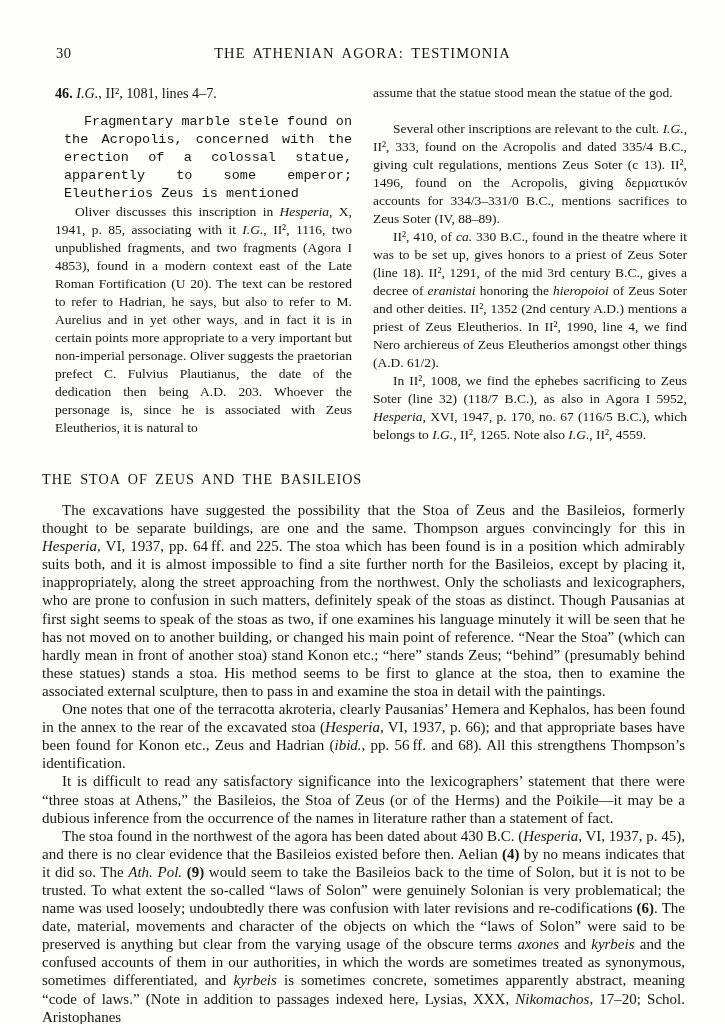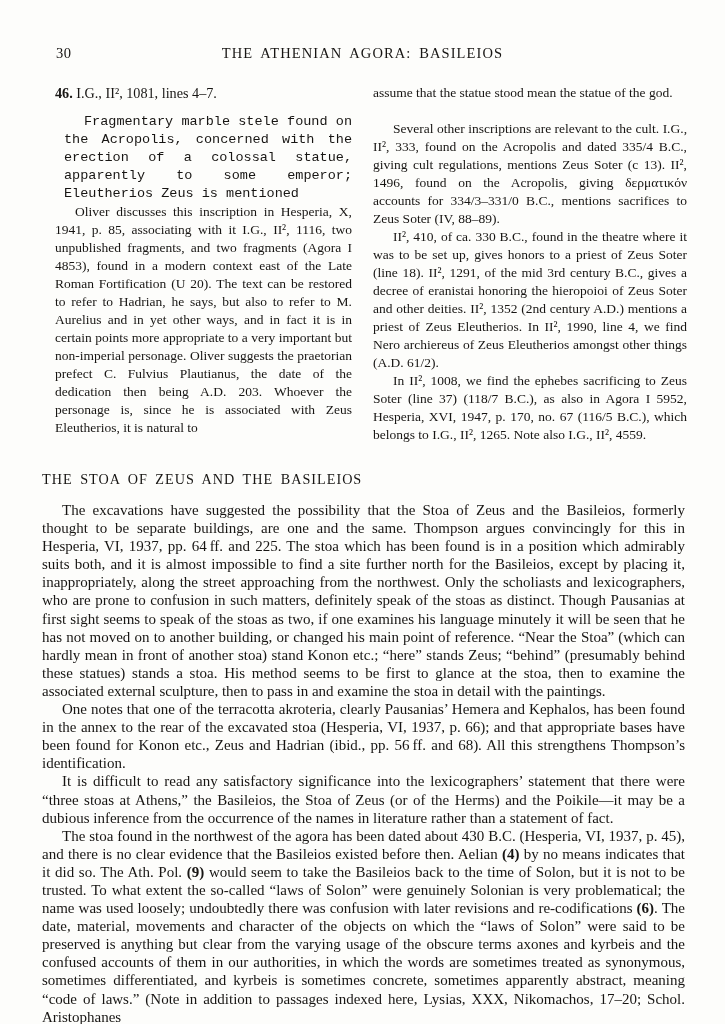--- a/index.html
+++ b/index.html
@@ -33,46 +33,46 @@
   .greek { margin:12px 0 12px 2px; }
   .gl { font-size:13.6px; line-height:19.5px; white-space:nowrap; }
 
   .section { margin:26px 40px 0 42px; }
   .sect-title {
     margin:0 0 13px 0; font-size:14.2px; font-weight:normal;
     text-align:left; letter-spacing:1.0px; word-spacing:3px; line-height:18px;
   }
   .section .para { font-size:15px; line-height:18.1px; }
 
-  .it { }
+  .it { font-style:italic; }
   .bd { font-weight:bold; }
 </style>
 </head>
 <body>
 
 <div class="page">
 
   <div class="pagehead">
     <span class="pagenum">30</span>
-    <span class="runtitle">THE ATHENIAN AGORA: BASILEIOS</span>
+    <span class="runtitle">THE ATHENIAN AGORA: TESTIMONIA</span>
   </div>
 
   <div class="cols">
 
     <div class="col-left">
       <p class="para entry-head"><span class="bd">46. </span><span class="it">I.G.</span><span>, II², 1081, lines 4–7.</span></p>
       <p class="para desc indent"><span>Fragmentary marble stele found on the Acropolis, concerned with the erection of a colossal statue, apparently to some emperor; Eleutherios Zeus is mentioned</span></p>
       <p class="para indent"><span>Oliver discusses this inscription in </span><span class="it">Hesperia</span><span>, X, 1941, p. 85, associating with it </span><span class="it">I.G.</span><span>, II², 1116, two unpublished fragments, and two fragments (Agora I 4853), found in a modern context east of the Late Roman Fortification (U 20). The text can be restored to refer to Hadrian, he says, but also to refer to M. Aurelius and in yet other ways, and in fact it is in certain points more appropriate to a very important but non-imperial personage. Oliver suggests the praetorian prefect C. Fulvius Plautianus, the date of the dedication then being A.D. 203. Whoever the personage is, since he is associated with Zeus Eleutherios, it is natural to</span></p>
     </div>
 
     <div class="col-right">
       <p class="para"><span>assume that the statue stood mean the statue of the god.</span></p>
       <p class="para indent gap-top"><span>Several other inscriptions are relevant to the cult. </span><span class="it">I.G.</span><span>, II², 333, found on the Acropolis and dated 335/4 B.C., giving cult regulations, mentions Zeus Soter (c 13). II², 1496, found on the Acropolis, giving δερματικόν accounts for 334/3–331/0 B.C., mentions sacrifices to Zeus Soter (IV, 88–89).</span></p>
       <p class="para indent"><span>II², 410, of </span><span class="it">ca.</span><span> 330 B.C., found in the theatre where it was to be set up, gives honors to a priest of Zeus Soter (line 18). II², 1291, of the mid 3rd century B.C., gives a decree of </span><span class="it">eranistai</span><span> honoring the </span><span class="it">hieropoioi</span><span> of Zeus Soter and other deities. II², 1352 (2nd century A.D.) mentions a priest of Zeus Eleutherios. In II², 1990, line 4, we find Nero archiereus of Zeus Eleutherios amongst other things (A.D. 61/2).</span></p>
-      <p class="para indent"><span>In II², 1008, we find the ephebes sacrificing to Zeus Soter (line 37) (118/7 B.C.), as also in Agora I 5952, </span><span class="it">Hesperia</span><span>, XVI, 1947, p. 170, no. 67 (116/5 B.C.), which belongs to </span><span class="it">I.G.</span><span>, II², 1265. Note also </span><span class="it">I.G.</span><span>, II², 4559.</span></p>
+      <p class="para indent"><span>In II², 1008, we find the ephebes sacrificing to Zeus Soter (line 32) (118/7 B.C.), as also in Agora I 5952, </span><span class="it">Hesperia</span><span>, XVI, 1947, p. 170, no. 67 (116/5 B.C.), which belongs to </span><span class="it">I.G.</span><span>, II², 1265. Note also </span><span class="it">I.G.</span><span>, II², 4559.</span></p>
     </div>
 
   </div>
 
   <div class="section">
     <h2 class="sect-title">THE STOA OF ZEUS AND THE BASILEIOS</h2>
     <p class="para indent"><span>The excavations have suggested the possibility that the Stoa of Zeus and the Basileios, formerly thought to be separate buildings, are one and the same. Thompson argues convincingly for this in </span><span class="it">Hesperia</span><span>, VI, 1937, pp. 64 ff. and 225. The stoa which has been found is in a position which admirably suits both, and it is almost impossible to find a site further north for the Basileios, except by placing it, inappropriately, along the street approaching from the northwest. Only the scholiasts and lexicographers, who are prone to confusion in such matters, definitely speak of the stoas as distinct. Though Pausanias at first sight seems to speak of the stoas as two, if one examines his language minutely it will be seen that he has not moved on to another building, or changed his main point of reference. “Near the Stoa” (which can hardly mean in front of another stoa) stand Konon etc.; “here” stands Zeus; “behind” (presumably behind these statues) stands a stoa. His method seems to be first to glance at the stoa, then to examine the associated external sculpture, then to pass in and examine the stoa in detail with the paintings.</span></p>
     <p class="para indent"><span>One notes that one of the terracotta akroteria, clearly Pausanias’ Hemera and Kephalos, has been found in the annex to the rear of the excavated stoa (</span><span class="it">Hesperia</span><span>, VI, 1937, p. 66); and that appropriate bases have been found for Konon etc., Zeus and Hadrian (</span><span class="it">ibid.</span><span>, pp. 56 ff. and 68). All this strengthens Thompson’s identification.</span></p>
     <p class="para indent"><span>It is difficult to read any satisfactory significance into the lexicographers’ statement that there were “three stoas at Athens,” the Basileios, the Stoa of Zeus (or of the Herms) and the Poikile—it may be a dubious inference from the occurrence of the names in literature rather than a statement of fact.</span></p>
     <p class="para indent"><span>The stoa found in the northwest of the agora has been dated about 430 B.C. (</span><span class="it">Hesperia</span><span>, VI, 1937, p. 45), and there is no clear evidence that the Basileios existed before then. Aelian </span><span class="bd">(4)</span><span> by no means indicates that it did so. The </span><span class="it">Ath. Pol.</span><span> </span><span class="bd">(9)</span><span> would seem to take the Basileios back to the time of Solon, but it is not to be trusted. To what extent the so-called “laws of Solon” were genuinely Solonian is very problematical; the name was used loosely; undoubtedly there was confusion with later revisions and re-codifications </span><span class="bd">(6)</span><span>. The date, material, movements and character of the objects on which the “laws of Solon” were said to be preserved is anything but clear from the varying usage of the obscure terms </span><span class="it">axones</span><span> and </span><span class="it">kyrbeis</span><span> and the confused accounts of them in our authorities, in which the words are sometimes treated as synonymous, sometimes differentiated, and </span><span class="it">kyrbeis</span><span> is sometimes concrete, sometimes apparently abstract, meaning “code of laws.” (Note in addition to passages indexed here, Lysias, XXX, </span><span class="it">Nikomachos</span><span>, 17–20; Schol. Aristophanes </span></p>

